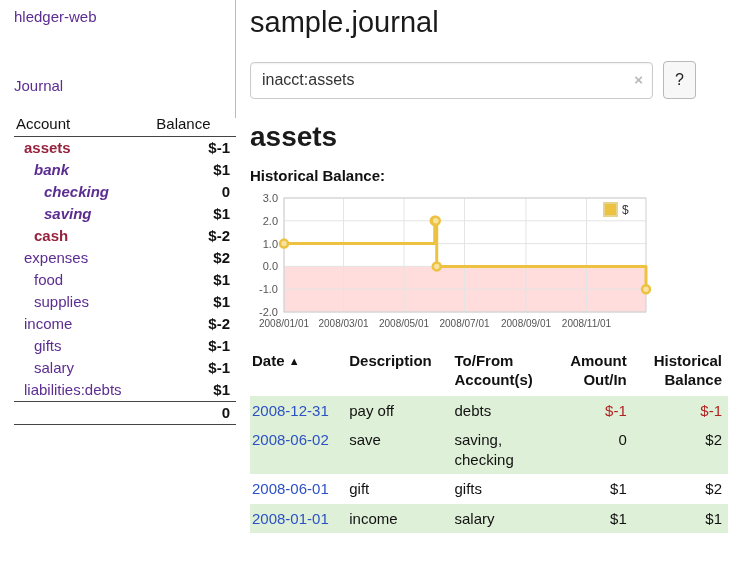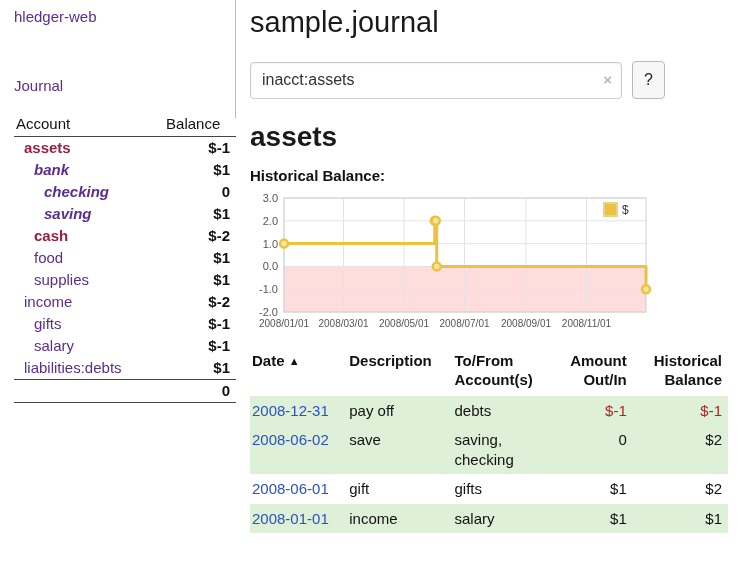--- a/index.html
+++ b/index.html
@@ -22,41 +22,41 @@
   .app-title { display:block; color:#5c2d91; text-decoration:none; font-size:15px; }
   .journal-link {
     display:block; color:#5c2d91; text-decoration:none;
     margin-top:52px; margin-bottom:18px; font-size:15px;
   }
   .acct-table { width:100%; border-collapse:collapse; font-size:15px; }
   .acct-table th {
     font-weight:normal; padding:3px 4px 4px 0; border-bottom:1px solid #444;
   }
   .acct-table th.acct-h { text-align:left; padding-left:2px; }
-  .acct-table th.bal-h { text-align:center; padding-right:6px; }
+  .acct-table th.bal-h { text-align:left; padding-right:6px; }
   .acct-table td { padding:2px 0 3px 0; }
   .acct-table td.bal {
     text-align:right; padding-right:6px; font-weight:bold; color:#111;
     white-space:nowrap;
   }
   .acct-table a { text-decoration:none; }
   .link        { color:#5c2d91; font-weight:normal; }
   .link-strong { color:#5c2d91; font-weight:bold;font-style:italic; }
   .neg-strong  { color:#96223d; font-weight:bold; }
   .neg-soft    { color:#b5566b; }
   .acct-table tfoot td {
     border-top:1px solid #444; border-bottom:1px solid #444;
     font-weight:bold;
   }
 
   
   .main { flex:1; padding:2px 10px 0 14px; }
   h1.page-title { margin:4px 0 22px 0; font-size:29px; font-weight:500; color:#1a1a1a; }
   .search-row { display:flex; align-items:center; gap:10px; margin-bottom:22px; }
-  .search-box { position:relative; width:372px; }
+  .search-box { position:relative; width:403px; }
   .search-box input {
     width:100%; height:37px; border:1px solid #ccc; border-radius:4px;
     padding:6px 28px 6px 11px; font-size:16px; color:#333;
     font-family:"Liberation Sans", sans-serif;
     box-shadow:inset 0 1px 2px rgba(0,0,0,.06);
   }
   .clear-x {
     position:absolute; right:10px; top:10px; color:#b9b9b9;
     font-size:15px; font-weight:bold; line-height:1; cursor:pointer;
   }
@@ -118,20 +118,24 @@
             <td style="padding-left: 30px;"><a href="#" class="link-strong">checking</a></td>
             <td class="bal ">0</td>
           </tr>
           <tr>
             <td style="padding-left: 30px;"><a href="#" class="link-strong">saving</a></td>
             <td class="bal ">$1</td>
           </tr>
           <tr>
             <td style="padding-left: 20px;"><a href="#" class="neg-strong">cash</a></td>
             <td class="bal neg-strong">$-2</td>
+          </tr>
+          <tr>
+            <td style="padding-left: 10px;"><a href="#" class="link">expenses</a></td>
+            <td class="bal ">$2</td>
           </tr>
           <tr>
             <td style="padding-left: 20px;"><a href="#" class="link">food</a></td>
             <td class="bal ">$1</td>
           </tr>
           <tr>
             <td style="padding-left: 20px;"><a href="#" class="link">supplies</a></td>
             <td class="bal ">$1</td>
           </tr>
           <tr>

